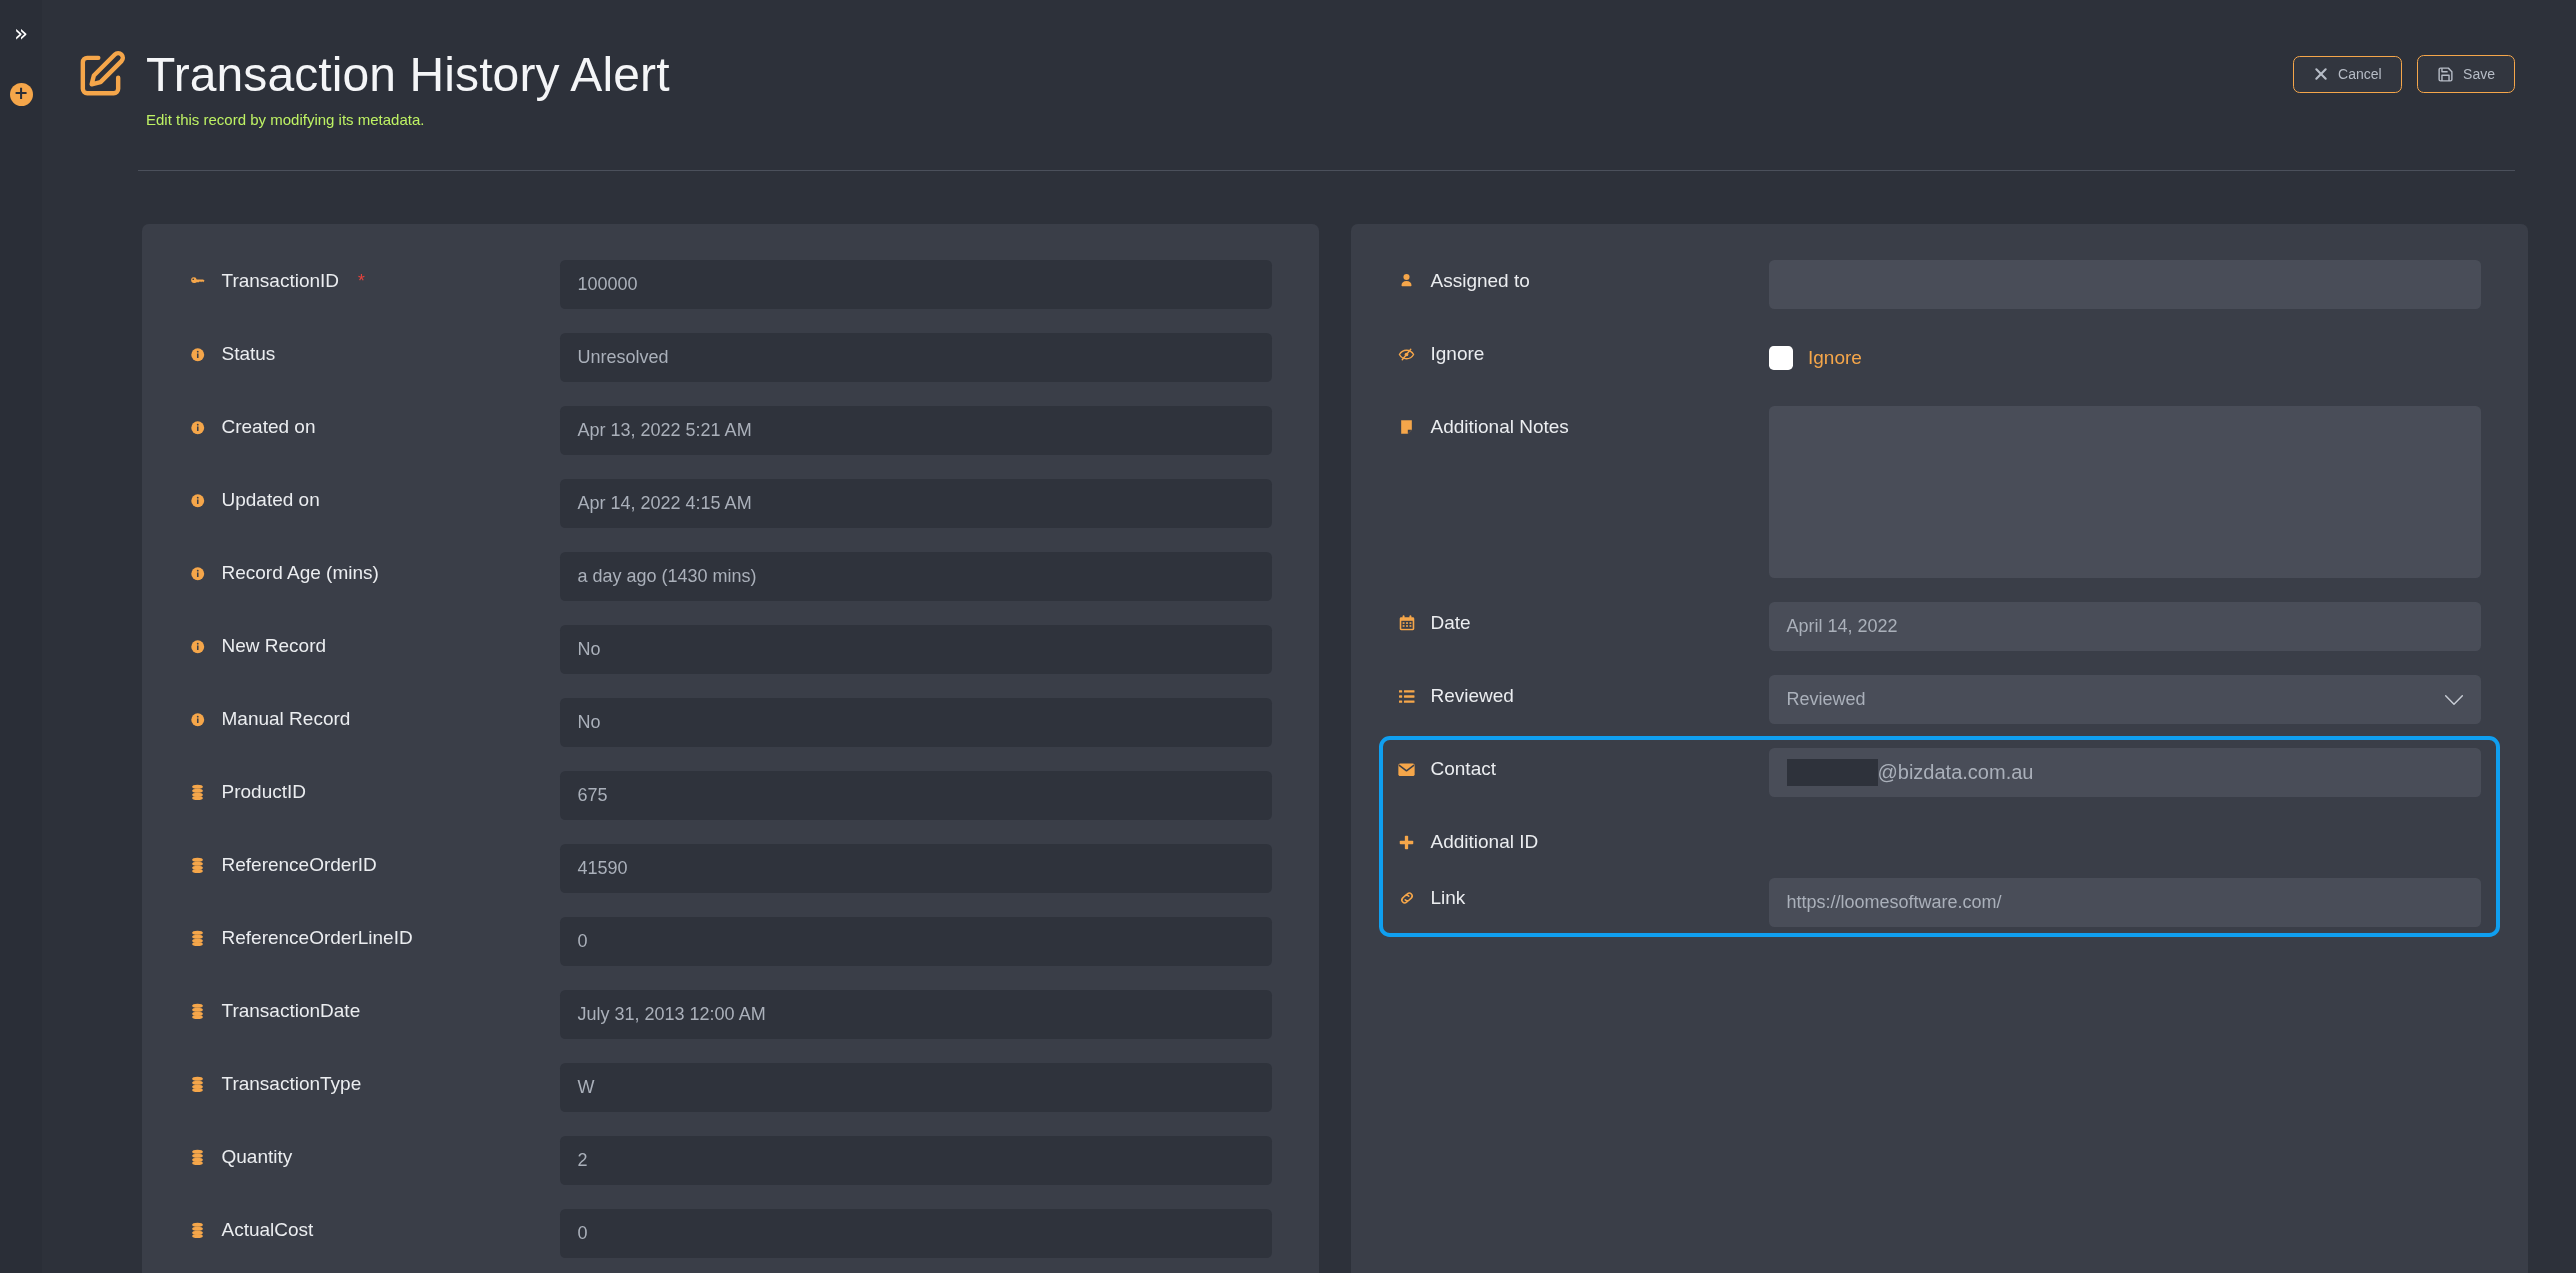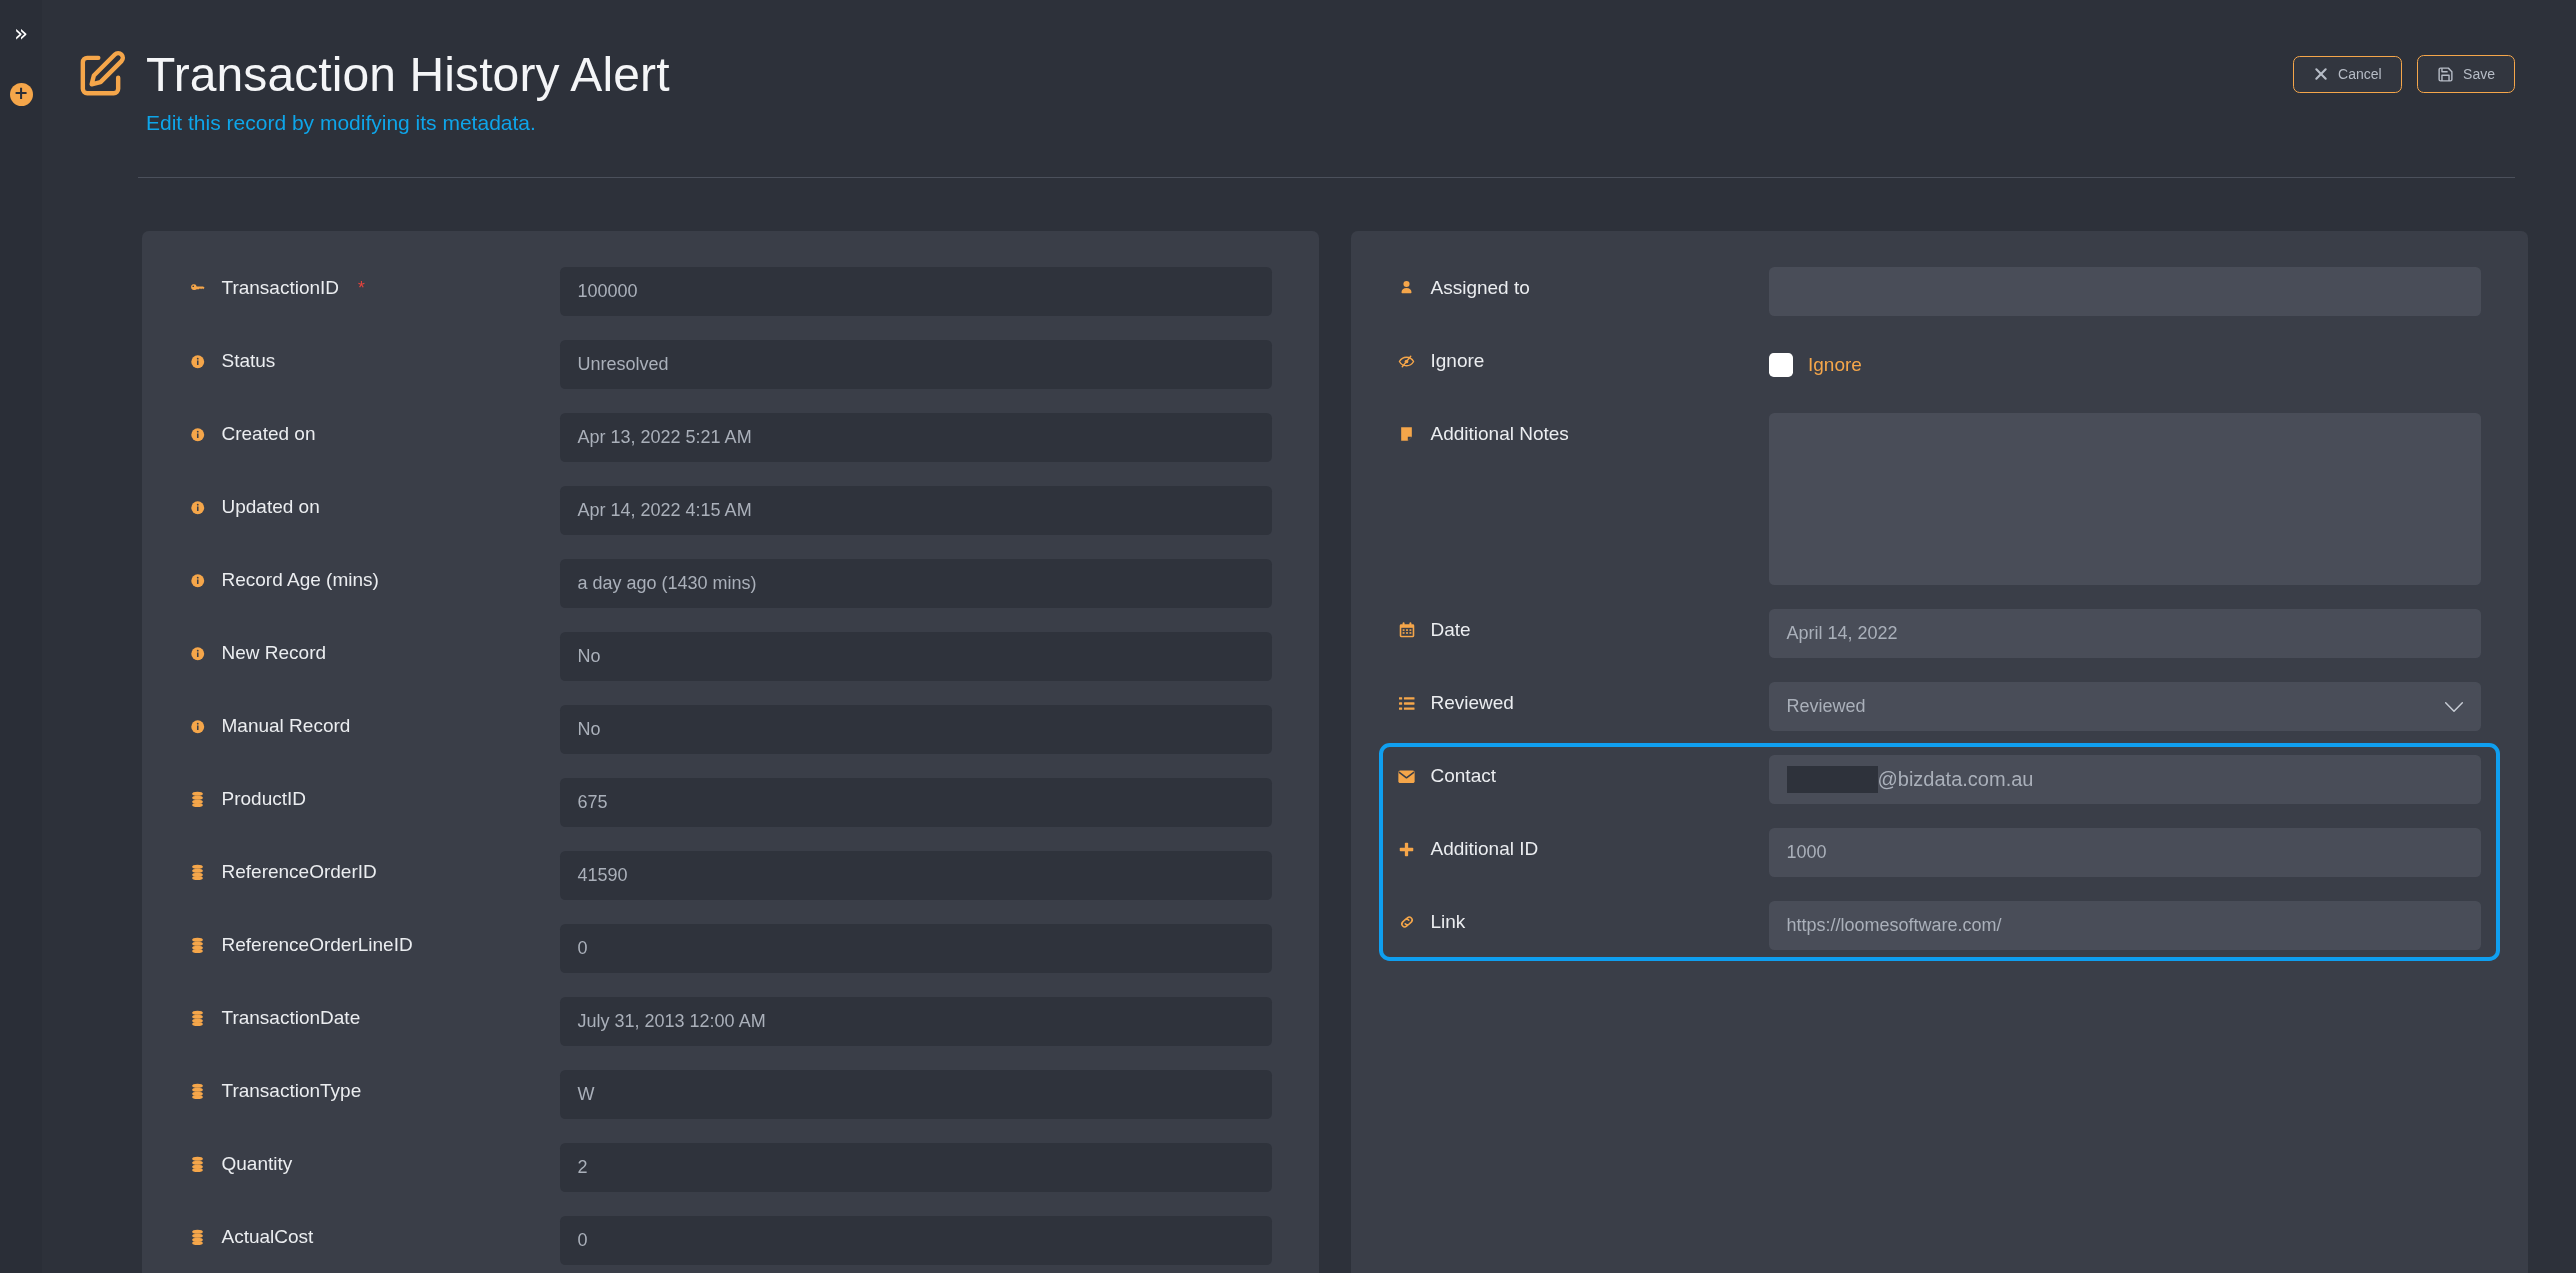--- a/index.html
+++ b/index.html
@@ -64,22 +64,22 @@
   .header-texts { flex: 1 1 auto; padding-top: 4px; }
   .page-title {
     font-size: 48px;
     color: #f4f5f7;
     font-weight: 400;
     letter-spacing: 0.1px;
     line-height: 1.05;
   }
   .page-sub {
     margin-top: 10.8px;
-    font-size: 21px;
-    color: #0ea5e9;
+    font-size: 15px;
+    color: #bef264;
     font-weight: 400;
   }
   .header-actions {
     display: flex; gap: 15px; align-items: center;
     padding-top: 9.4px;
   }
   .btn {
     border: 1.3px solid #f5a64a;
     background: #32363f;
     border-radius: 6.7px;
@@ -617,23 +617,20 @@
           <div class="frow">
             <div class="flabel">
               <span class="ficon">
                 <svg width="15" height="15" viewBox="0 0 20 20" fill="#f5a64a">
                     <rect x="7.8" y="1" width="4.4" height="18" rx="1"></rect>
                     <rect x="1" y="7.8" width="18" height="4.4" rx="1"></rect>
                   </svg>
               </span>
               <span>Additional ID</span>
             </div>
-            <div class="fctrl">
-              <div class="input">1000</div>
-            </div>
           </div>
 
           <div class="frow">
             <div class="flabel">
               <span class="ficon">
                 <svg width="16" height="16" viewBox="0 0 22 22" fill="none" stroke="#f5a64a" stroke-width="2.2" stroke-linecap="round">
                     <path d="M8.5 13.5a3.8 3.8 0 0 0 5.6.3l3-3a3.9 3.9 0 0 0-5.5-5.5l-1.7 1.7"></path>
                     <path d="M13.5 8.5a3.8 3.8 0 0 0-5.6-.3l-3 3a3.9 3.9 0 0 0 5.5 5.5l1.7-1.7"></path>
                   </svg>
               </span>

